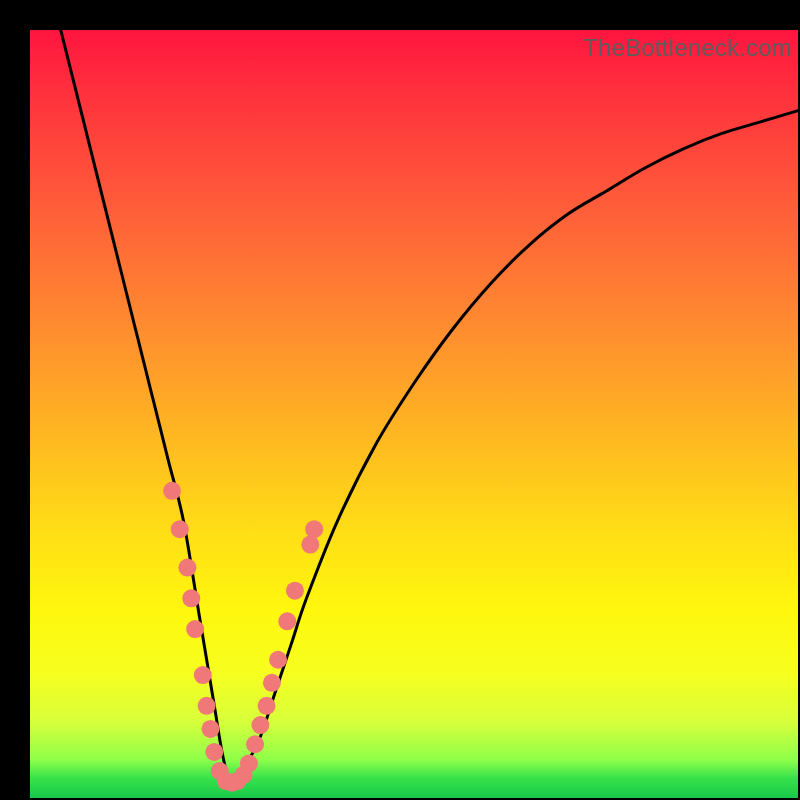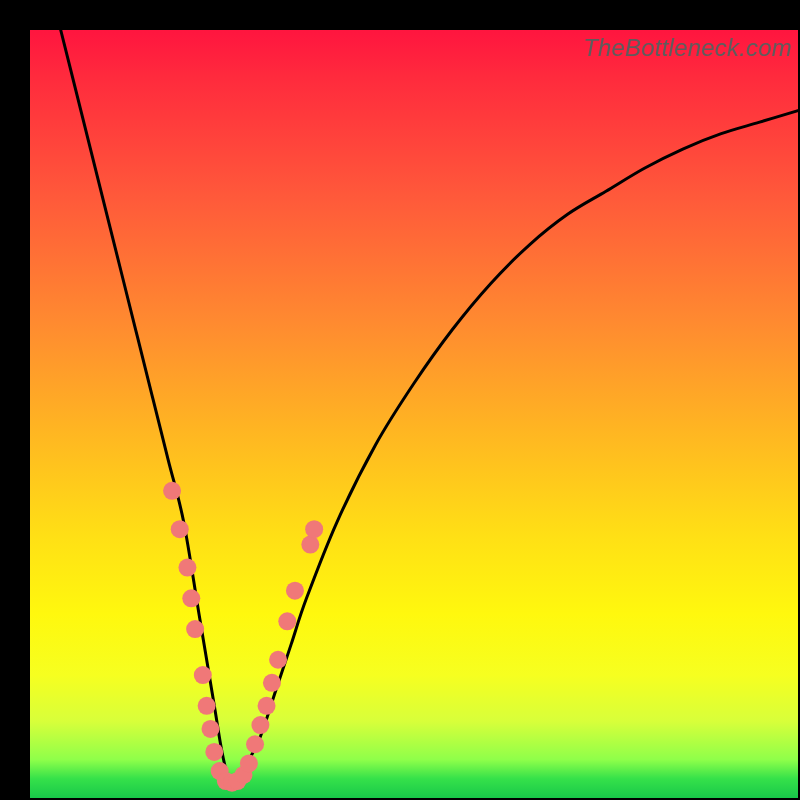--- a/index.html
+++ b/index.html
@@ -42,21 +42,20 @@
   }
   .watermark {
     position: absolute;
     top: 4px;
     right: 6px;
     font-size: 24px;
     font-weight: 500;
     color: #5d5d5d;
     letter-spacing: 0.2px;
     user-select: none;
-    font-style: italic;
   }
   svg.curve {
     position: absolute;
     left: 0;
     top: 0;
     width: 768px;
     height: 768px;
     overflow: visible;
   }
 </style>

